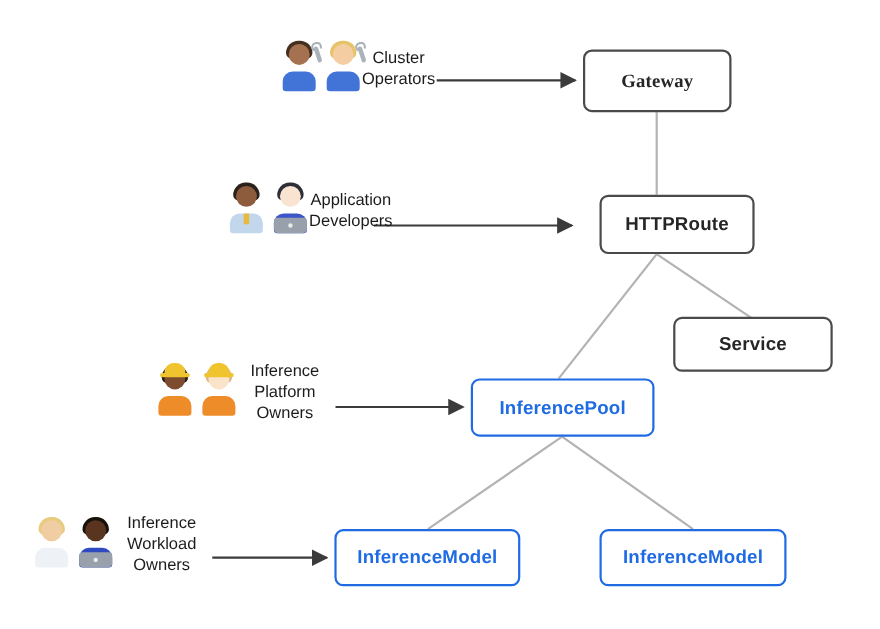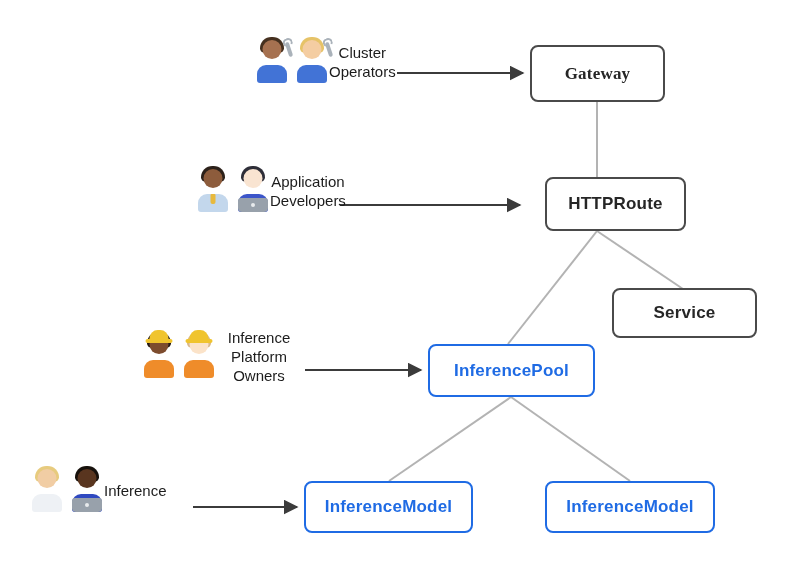--- a/index.html
+++ b/index.html
@@ -105,21 +105,21 @@
           <div class="pp pp-torso" style="background: rgb(66, 115, 214);"></div>
           <div class="pp pp-wrench"></div>
         </div>
     </div>
     <div class="plabel">
       <div>Cluster</div>
       <div>Operators</div>
     </div>
   </div>
 
-  <div class="persona" style="left:196px;top:166px;">
+  <div class="persona" style="left:207px;top:166px;">
     <div class="people">
       <div class="person" title="man-office-worker-medium-dark-skin-tone">
           <div class="pp pp-hair" style="background: rgb(44, 33, 26);"></div>
           <div class="pp pp-head" style="background: rgb(141, 92, 60);"></div>
           <div class="pp pp-torso" style="background: rgb(195, 215, 236);"></div>
           <div class="pp pp-tie" style="background: rgb(232, 185, 60);"></div>
         </div>
       <div class="person" title="woman-technologist-light-skin-tone">
           <div class="pp pp-hair" style="background: rgb(46, 46, 56);"></div>
           <div class="pp pp-head" style="background: rgb(249, 228, 209);"></div>
@@ -165,16 +165,17 @@
         </div>
       <div class="person" title="man-technologist-dark-skin-tone">
           <div class="pp pp-hair" style="background: rgb(23, 17, 12);"></div>
           <div class="pp pp-head" style="background: rgb(89, 53, 31);"></div>
           <div class="pp pp-torso" style="background: rgb(47, 73, 192);"></div>
           <div class="pp pp-laptop"></div>
         </div>
     </div>
     <div class="plabel">
       <div>Inference</div>
+      <div>Workload Owners</div>
     </div>
   </div>
 
 </div>
 
 </body></html>

